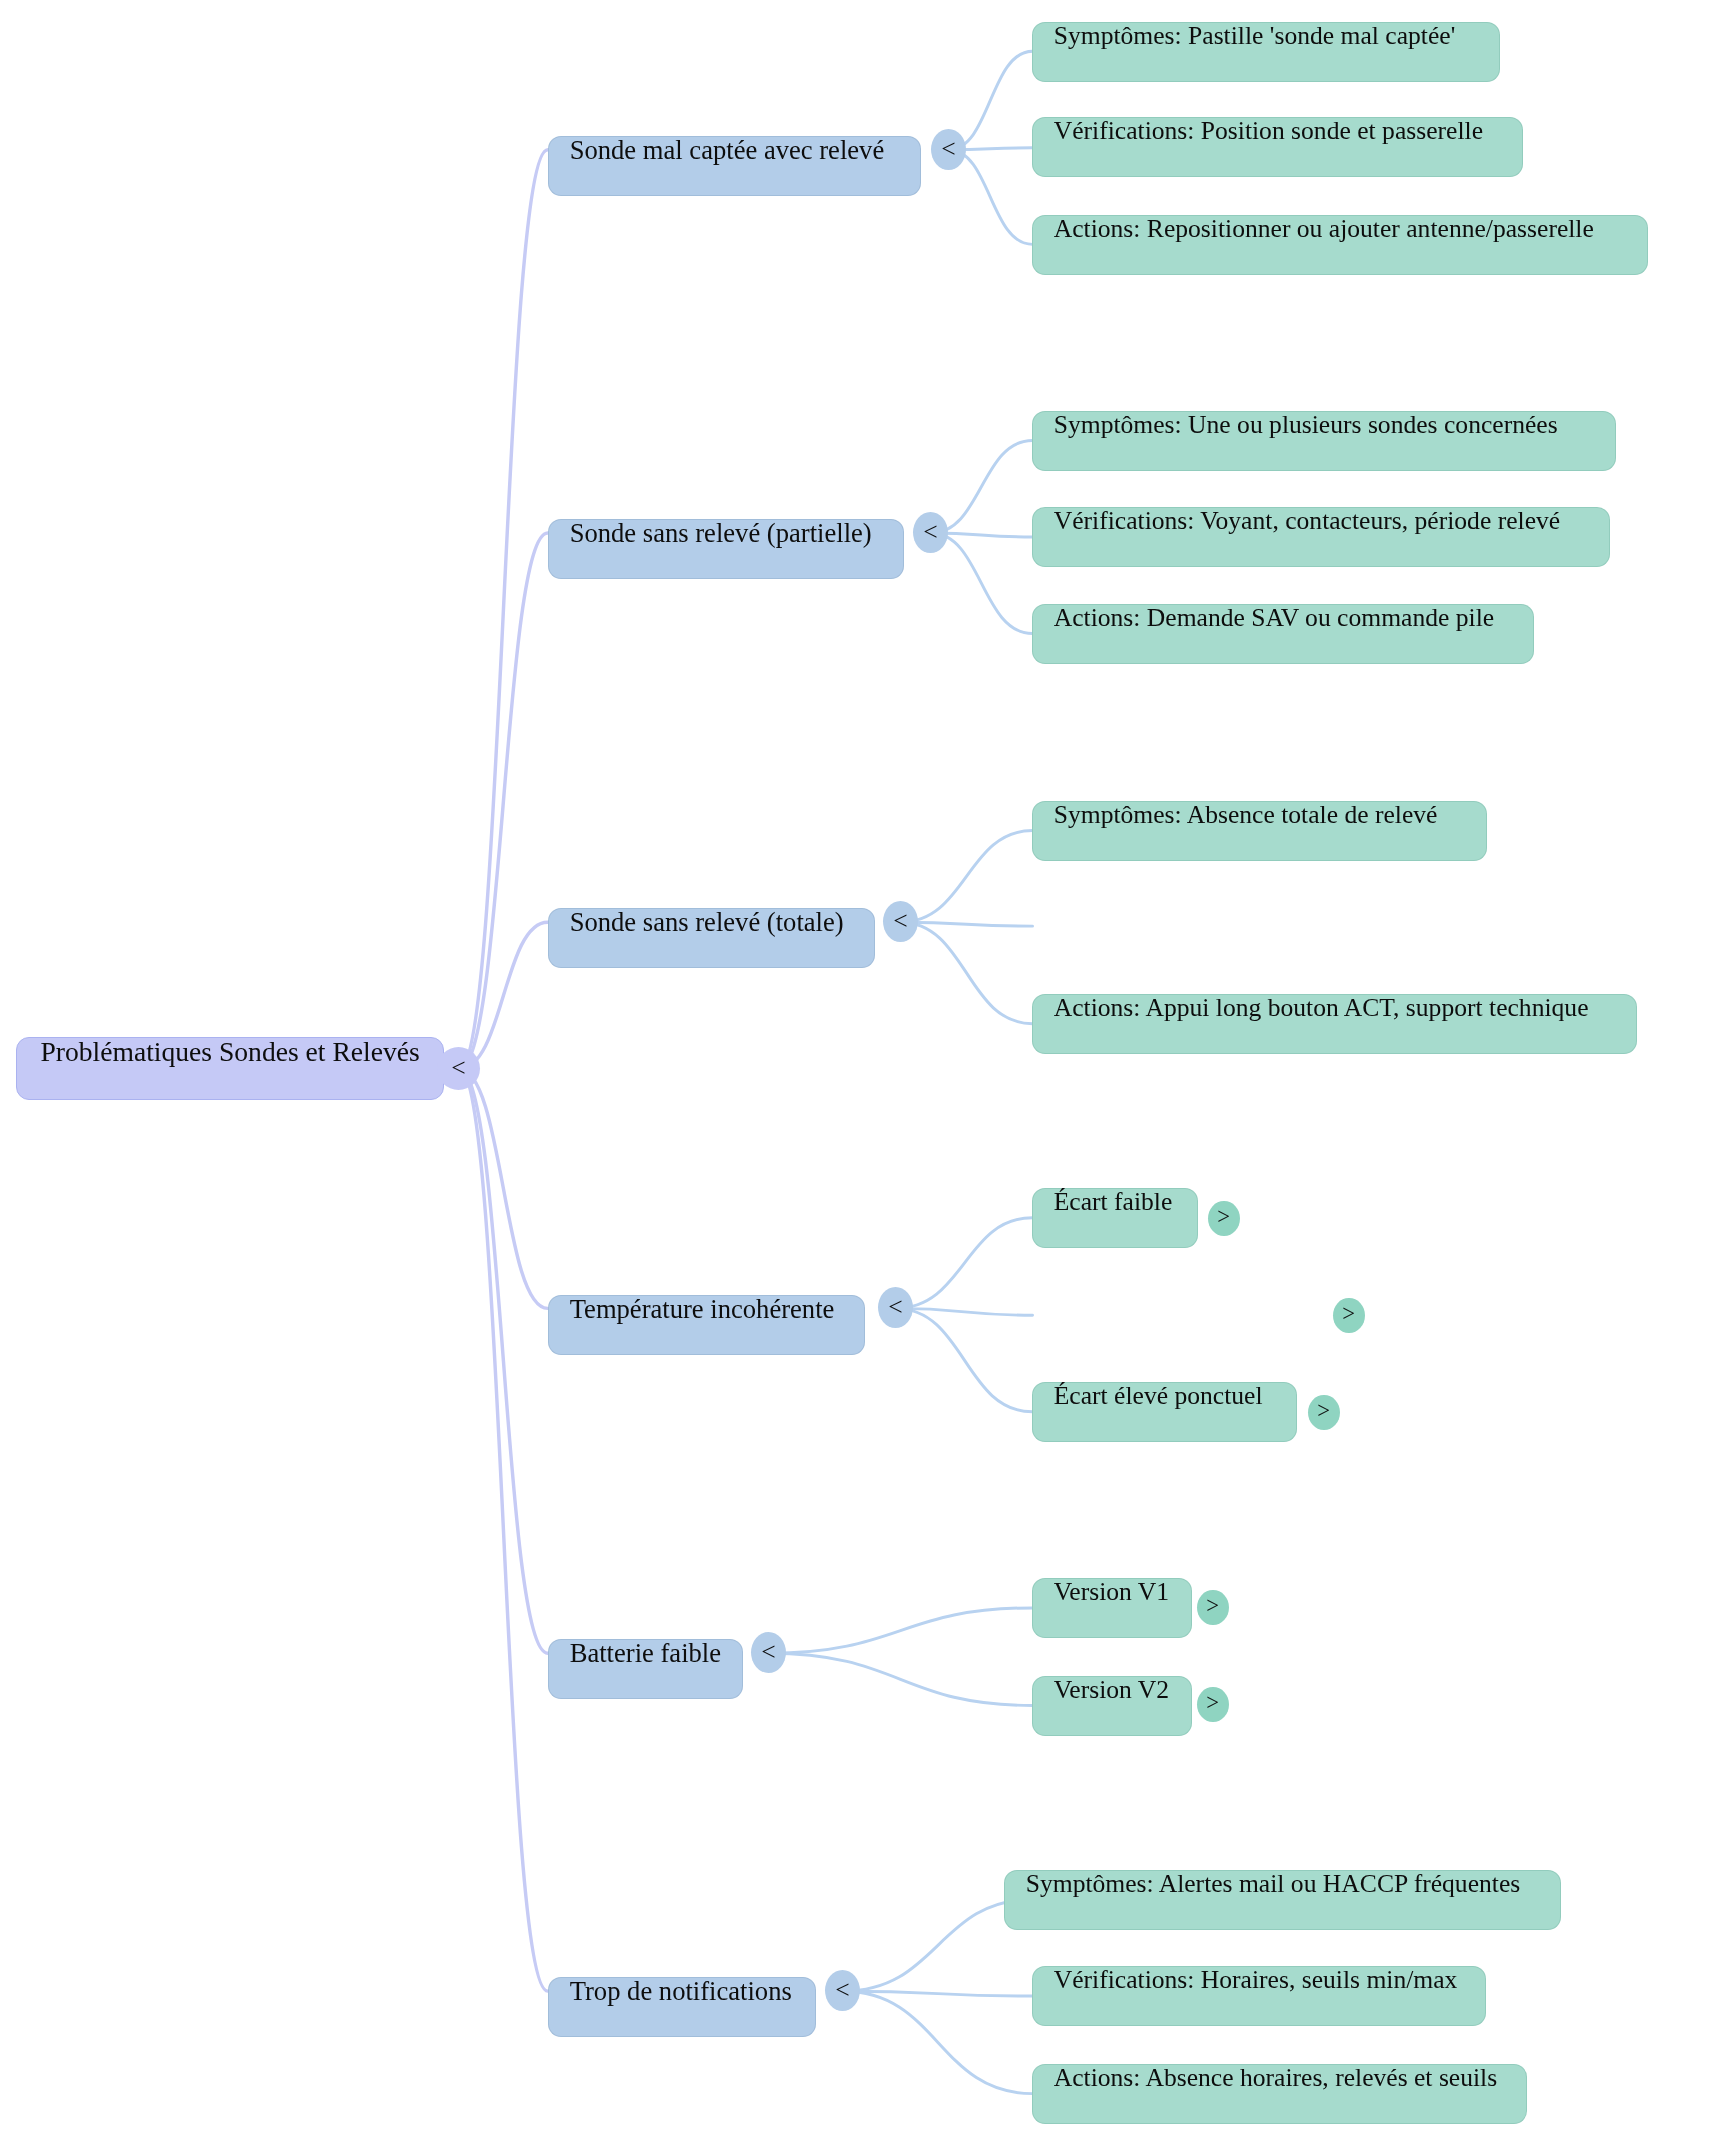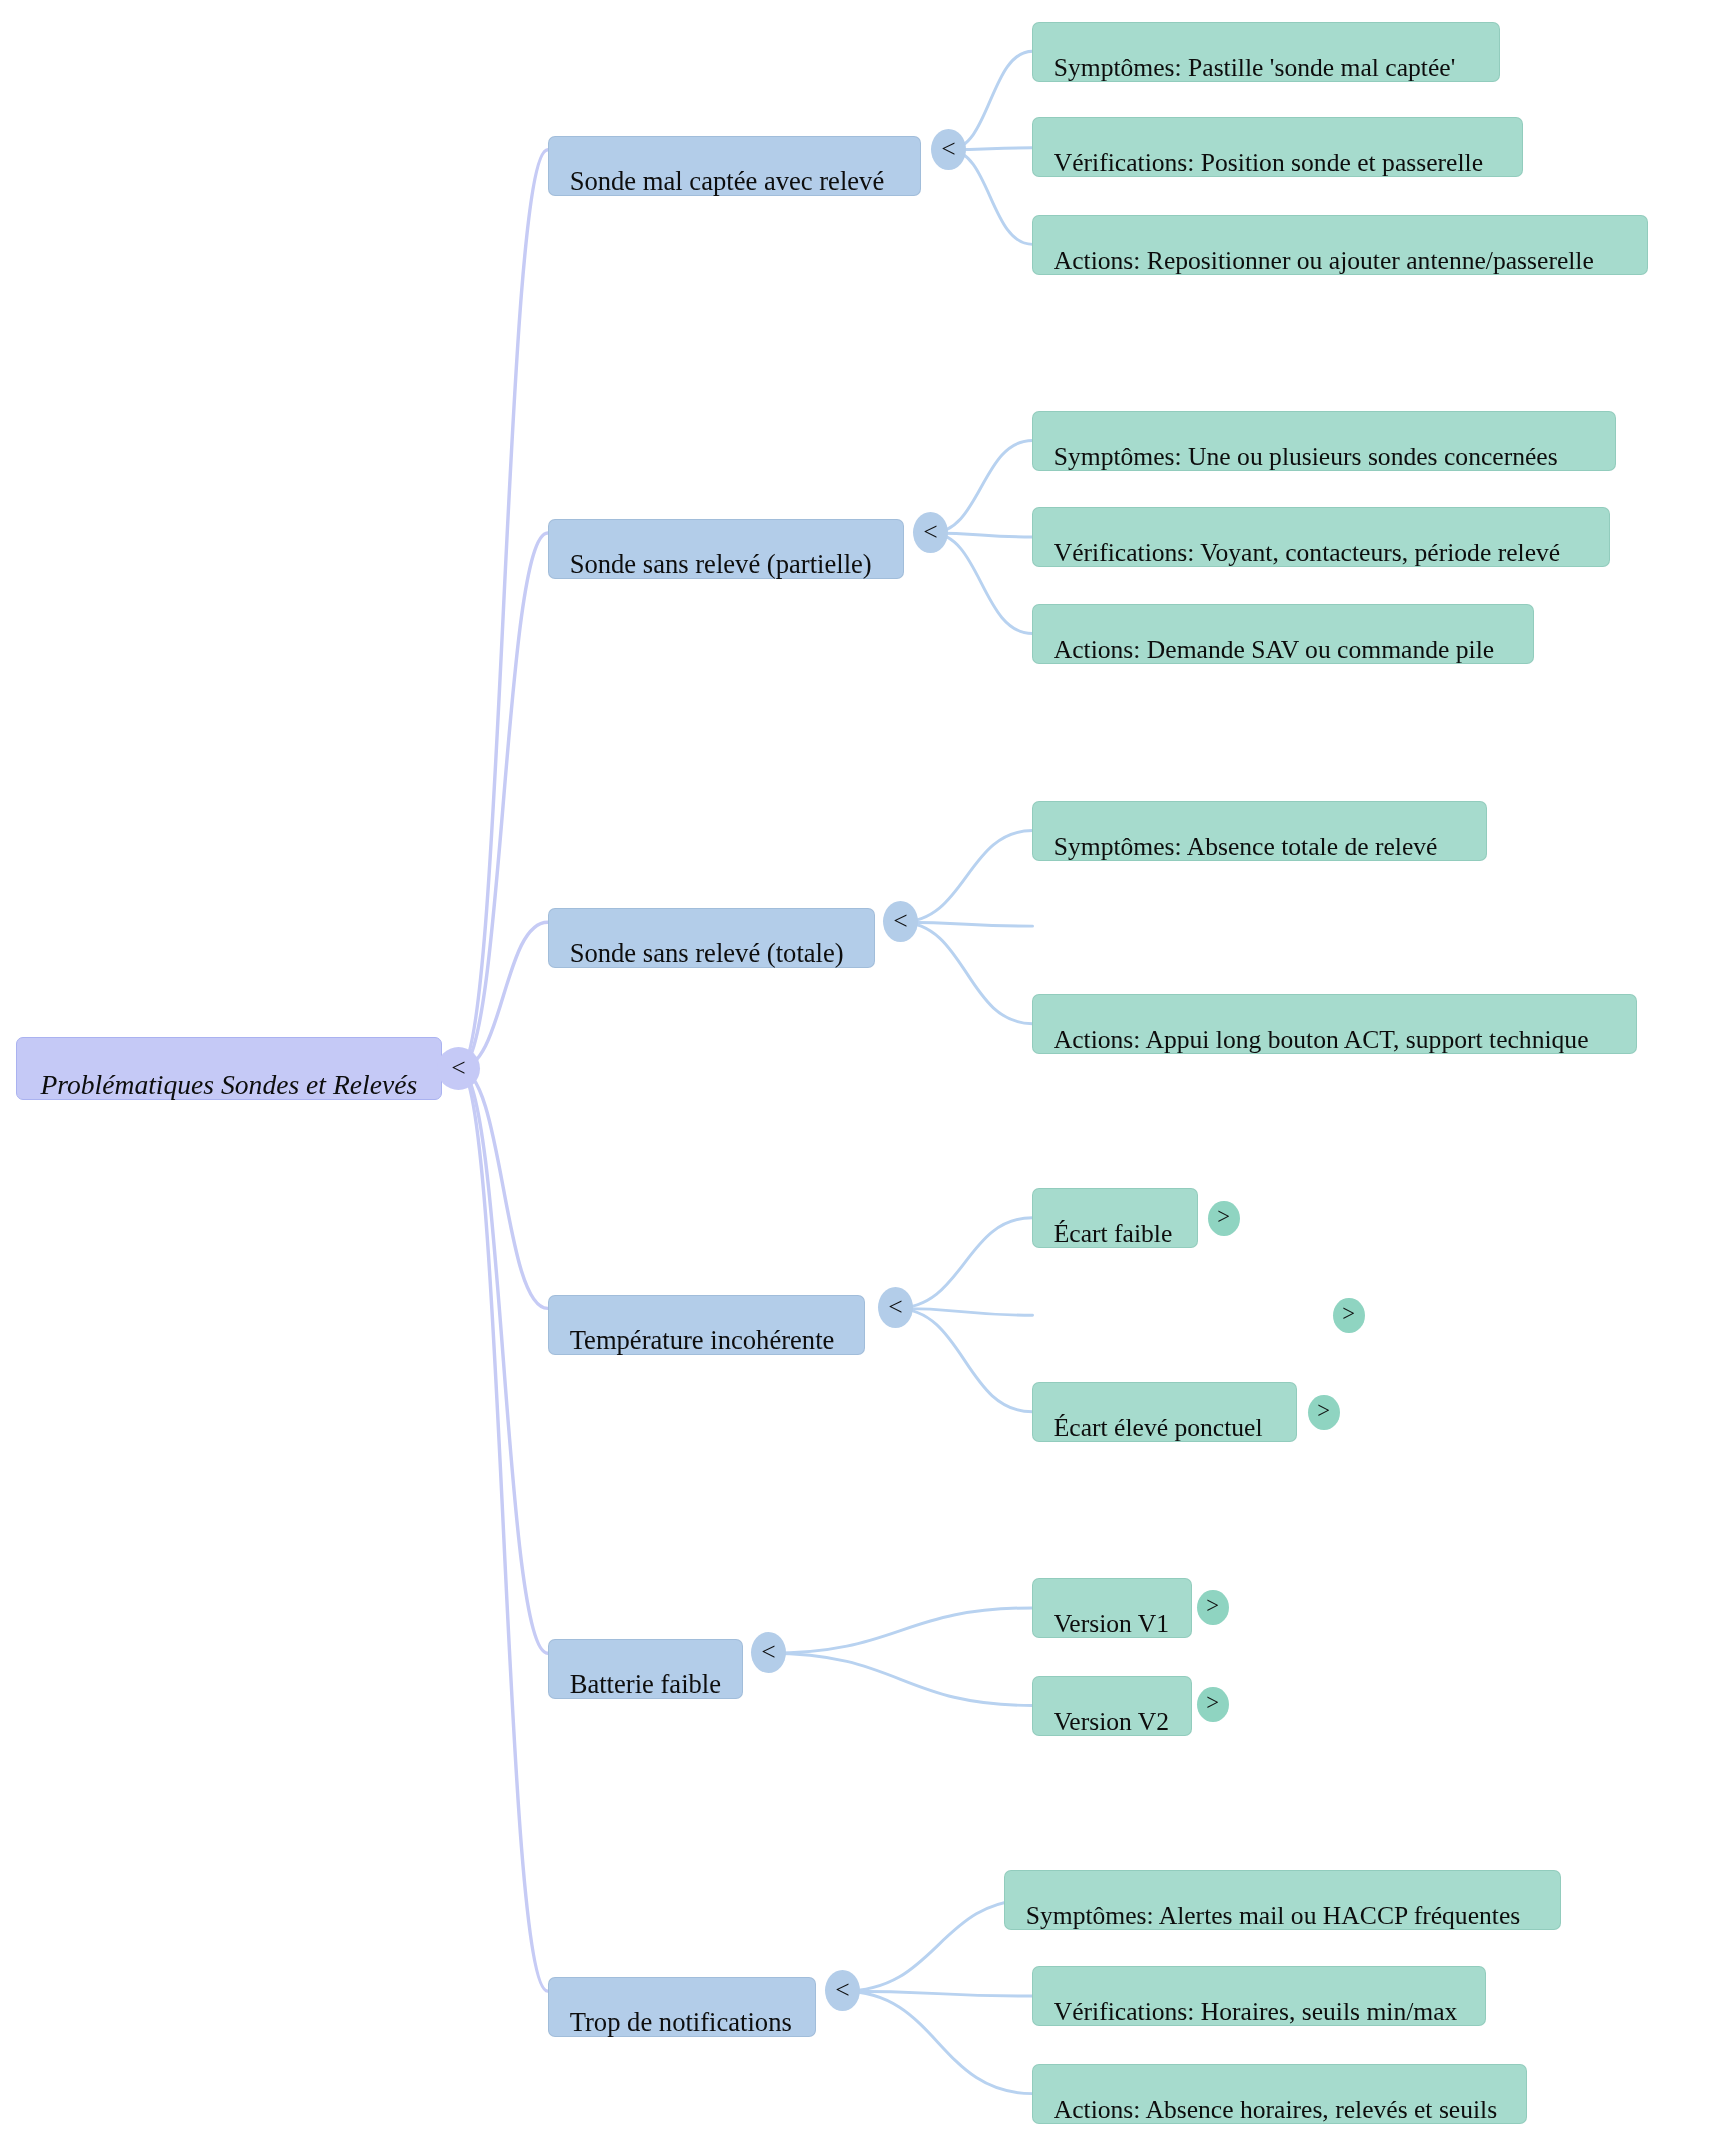--- a/index.html
+++ b/index.html
@@ -23,37 +23,36 @@
   svg.links path {
     fill: none;
     stroke-linecap: round;
   }
   svg.links path.root-link   { stroke: var(--root-link, #c6cbf5);   stroke-width: 3.5px; }
   svg.links path.branch-link { stroke: var(--branch-link, #b8d2f0); stroke-width: 3px; }
 
   .node {
     position: absolute;
     display: flex;
-    align-items: flex-end;
+    align-items: flex-start;
     height: 60px;
     padding: 0 20.7px;
-    border-radius: 7px;
+    border-radius: 13px;
     box-sizing: border-box;
     white-space: nowrap;
     font-size: 26.6px;
     color: var(--text, #0d0d0d);
     line-height: 1;
   }
   .node.root {
     height: 63px;
     background: var(--root-fill, #c5c9f6);
     border: 1.5px solid var(--root-border, #aab2f0);
     font-size: 27.6px;
     padding: 0 23.6px;
-    font-style: italic;
   }
   .node.branch {
     background: var(--branch-fill, #b3cde9);
     border: 1px solid rgba(100, 130, 165, 0.22);
     margin-top: 16px;
   }
   .node.leaf {
     background: var(--leaf-fill, #a6dbcd);
     border: 1px solid rgba(70, 145, 125, 0.20);
     font-size: 25.6px;

